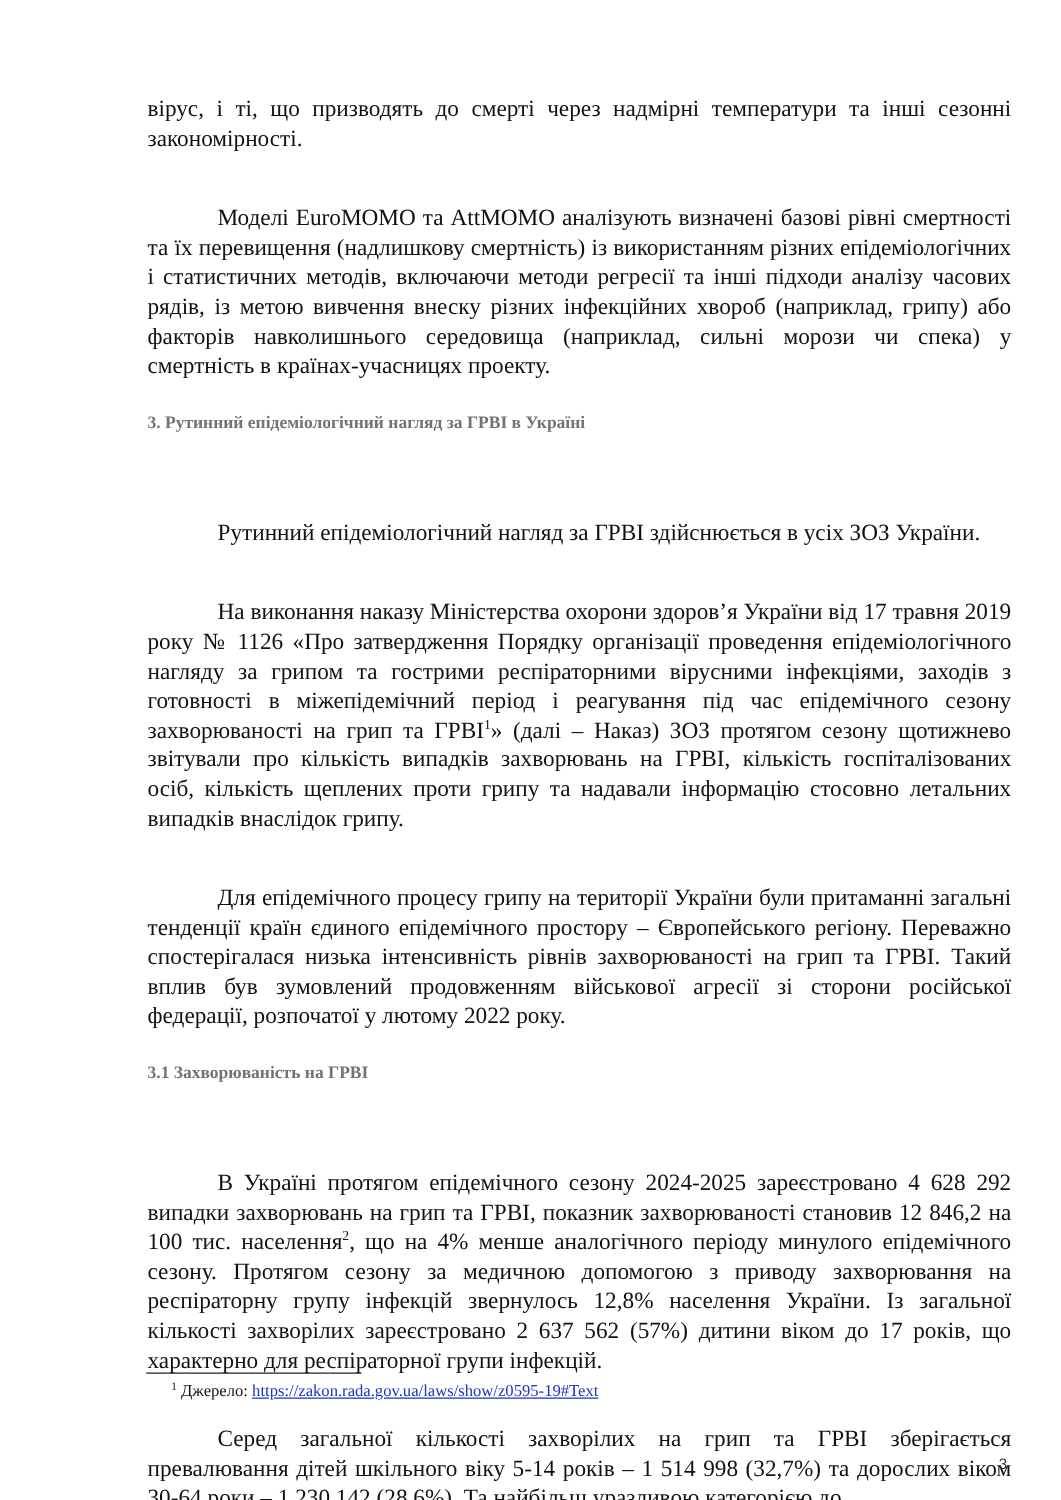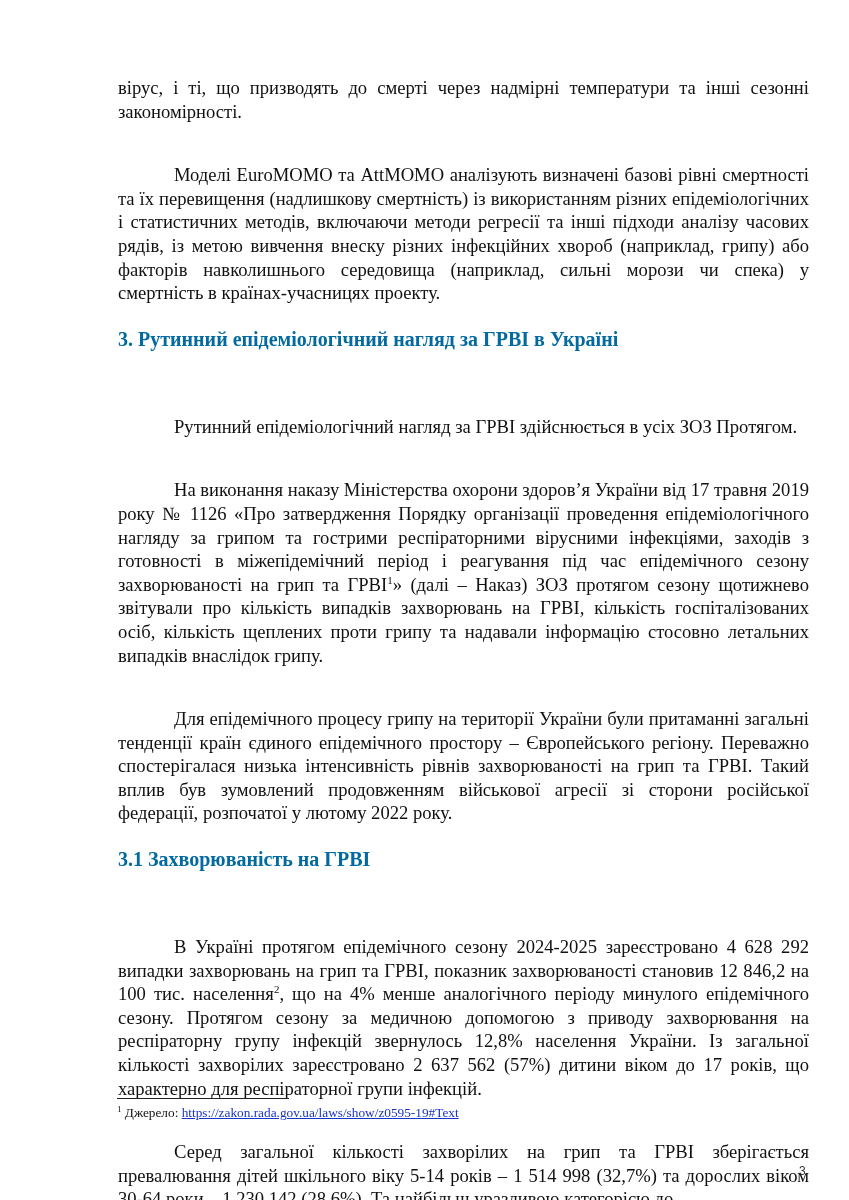--- a/index.html
+++ b/index.html
@@ -1,44 +1,44 @@
 <!DOCTYPE html>
 <html><head>
 <meta charset="utf-8">
 <style>
   html, body { margin: 0; padding: 0; background: #ffffff; }
   body { width: 849px; height: 1200px; position: relative; overflow: hidden;
          font-family: "Liberation Serif", "DejaVu Serif", serif; color: #111; }
   .page { position: absolute; left: 118px; top: 76px; width: 691px; }
   p { margin: 0; font-size: 18.6px; line-height: 23.6px; text-align: justify; }
   p.ind { text-indent: 56px; margin-top: 40px; }
-  h2 { margin: 0; font-size: 20px; line-height: 24px; font-weight: bold; color: #0369a1; }
+  h2 { margin: 0; font-size: 14px; line-height: 24px; font-weight: bold; color: #737373; }
   .gap-h { height: 22px; }
   .gap-h2 { height: 24px; }
   sup { font-size: 11px; line-height: 0; vertical-align: 7px; }
   .footnotes { position: absolute; left: 117px; top: 1098px; width: 691px; }
   .fn-rule { width: 172px; height: 1px; background: #222; margin-bottom: 6px; }
-  .fn { font-size: 13.3px; line-height: 15.5px; }
+  .fn { font-size: 13.3px; line-height: 15.5px; margin-left: 20px; }
   .fn sup { font-size: 9px; vertical-align: 5px; }
   .fn a { color: #1a33c7; text-decoration: underline; }
   .page-num { position: absolute; left: 799px; top: 1164px; font-size: 12px;
               font-family: "Liberation Sans", sans-serif; color: #333; }
 </style>
 </head>
 <body>
 
 <div class="page">
   <p>вірус, і ті, що призводять до смерті через надмірні температури та інші сезонні закономірності.</p>
   <p class="ind">Моделі EuroMOMO та AttMOMO аналізують визначені базові рівні смертності та їх перевищення (надлишкову смертність) із використанням різних епідеміологічних і статистичних методів, включаючи методи регресії та інші підходи аналізу часових рядів, із метою вивчення внеску різних інфекційних хвороб (наприклад, грипу) або факторів навколишнього середовища (наприклад, сильні морози чи спека) у смертність в країнах-учасницях проекту.</p>
 
   <div class="gap-h"></div>
   <h2>3. Рутинний епідеміологічний нагляд за ГРВІ в Україні</h2>
   <div class="gap-h2"></div>
 
-  <p class="ind">Рутинний епідеміологічний нагляд за ГРВІ здійснюється в усіх ЗОЗ Протягом.</p>
+  <p class="ind">Рутинний епідеміологічний нагляд за ГРВІ здійснюється в усіх ЗОЗ України.</p>
   <p class="ind"><span>На виконання наказу Міністерства охорони здоров’я  України від 17 травня 2019 року № 1126 «Про затвердження Порядку організації проведення епідеміологічного нагляду за грипом та гострими респіраторними вірусними інфекціями, заходів з готовності в міжепідемічний період і реагування під час епідемічного сезону захворюваності на грип та ГРВІ</span><sup>1</sup><span>» (далі – Наказ) ЗОЗ протягом сезону щотижнево звітували про кількість випадків захворювань на ГРВІ, кількість госпіталізованих осіб, кількість щеплених проти грипу та надавали інформацію стосовно летальних випадків внаслідок грипу.</span></p>
   <p class="ind">Для епідемічного процесу грипу на території України були притаманні загальні тенденції країн єдиного епідемічного простору – Європейського регіону. Переважно спостерігалася низька інтенсивність рівнів захворюваності на грип та ГРВІ. Такий вплив був зумовлений продовженням військової агресії зі сторони російської федерації, розпочатої у лютому 2022 року.</p>
 
   <div class="gap-h"></div>
   <h2>3.1 Захворюваність на ГРВІ</h2>
   <div class="gap-h2"></div>
 
   <p class="ind"><span>В Україні протягом епідемічного сезону 2024-2025 зареєстровано 4 628 292 випадки захворювань на грип та ГРВІ, показник захворюваності становив 12 846,2 на 100 тис. населення</span><sup>2</sup><span>, що на 4% менше аналогічного періоду минулого епідемічного сезону. Протягом сезону за медичною допомогою з приводу захворювання на респіраторну групу інфекцій звернулось 12,8% населення України. Із загальної кількості захворілих зареєстровано 2 637 562 (57%) дитини віком до 17 років, що характерно для респіраторної групи інфекцій.</span></p>
   <p class="ind">Серед загальної кількості захворілих на грип та ГРВІ зберігається превалювання дітей шкільного віку 5-14 років – 1 514 998 (32,7%)  та дорослих віком 30-64 роки – 1 230 142 (28,6%). Та найбільш уразливою категорією до</p>
 </div>

